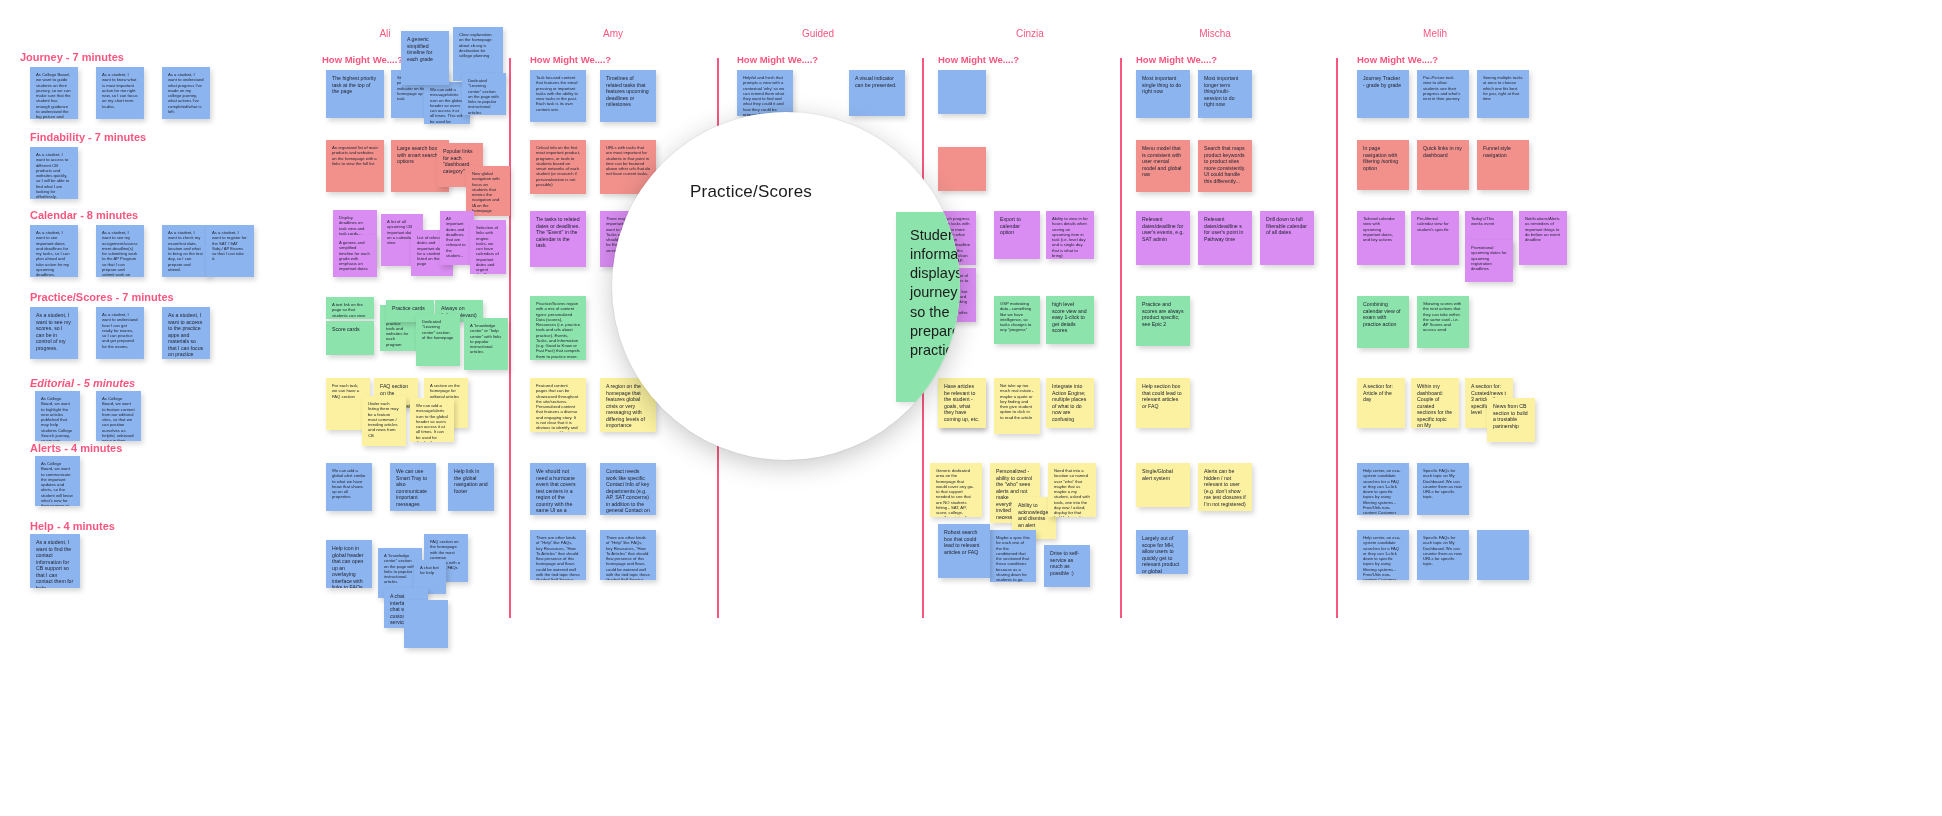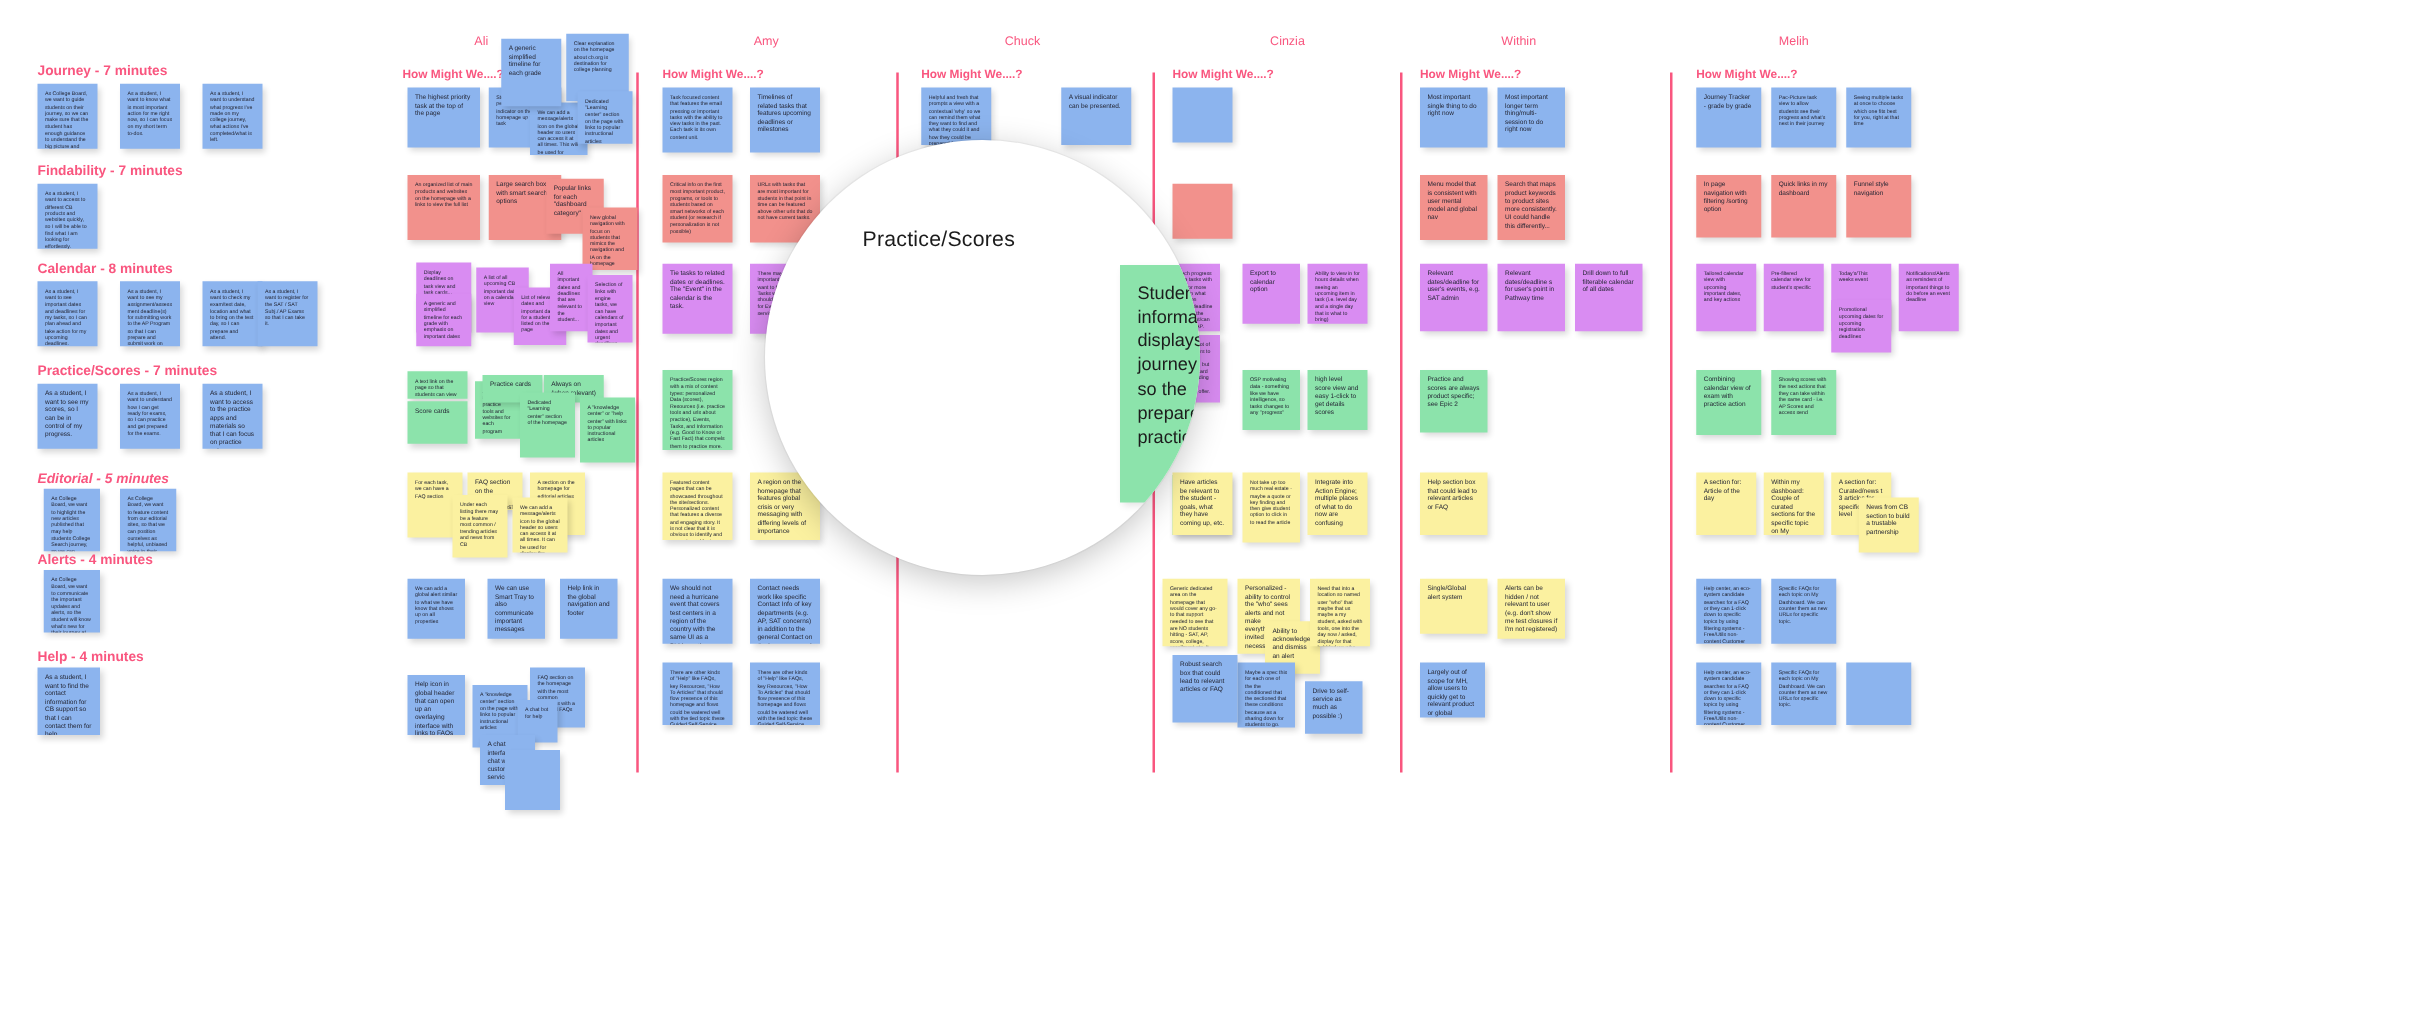--- a/index.html
+++ b/index.html
@@ -88,21 +88,21 @@
     box-shadow:2px 3px 6px rgba(0,0,0,.12);
   }
   #lens-note-a{left:76px;top:100px;width:194px;height:190px;}
   #lens-note-b{left:284px;top:100px;width:112px;height:190px;}
 </style>
 </head>
 <body>
 
 <div id="board">
 
-  <div class="section-label" style="left:30px;top:51px;">Journey - 7 minutes</div>
+  <div class="section-label" style="left:20px;top:51px;">Journey - 7 minutes</div>
   <div class="note blue t-xs" style="left:30px;top:67px;width:48px;height:52px;">As College Board, we want to guide students on their journey, so we can make sure that the student has enough guidance to understand the big picture and achieve their goals.</div>
   <div class="note blue t-xs" style="left:96px;top:67px;width:48px;height:52px;">As a student, I want to know what is most important action for me right now, so I can focus on my short term to-dos.</div>
   <div class="note blue t-xs" style="left:162px;top:67px;width:48px;height:52px;">As a student, I want to understand what progress I've made on my college journey, what actions I've completed/what is left.</div>
 
   <div class="section-label" style="left:30px;top:131px;">Findability - 7 minutes</div>
   <div class="note blue t-xs" style="left:30px;top:147px;width:48px;height:52px;">As a student, I want to access to different CB products and websites quickly, so I will be able to find what I am looking for effortlessly.</div>
 
   <div class="section-label" style="left:30px;top:209px;">Calendar - 8 minutes</div>
   <div class="note blue t-xs" style="left:30px;top:225px;width:48px;height:52px;">As a student, I want to see important dates and deadlines for my tasks, so I can plan ahead and take action for my upcoming deadlines.</div>
   <div class="note blue t-xs" style="left:96px;top:225px;width:48px;height:52px;">As a student, I want to see my assignment/assessment deadline(s) for submitting work to the AP Program so that I can prepare and submit work on time.</div>
@@ -125,23 +125,23 @@
   <div class="note blue t-sm" style="left:30px;top:534px;width:50px;height:54px;">As a student, I want to find the contact information for CB support so that I can contact them for help.</div>
 
   <div class="divider" style="left:509px;top:58px;height:560px;"></div>
   <div class="divider" style="left:717px;top:58px;height:560px;"></div>
   <div class="divider" style="left:922px;top:58px;height:560px;"></div>
   <div class="divider" style="left:1120px;top:58px;height:560px;"></div>
   <div class="divider" style="left:1336px;top:58px;height:560px;"></div>
 
   <div class="persona-label" style="left:355px;top:28px;width:60px;">Ali</div>
   <div class="persona-label" style="left:583px;top:28px;width:60px;">Amy</div>
-  <div class="persona-label" style="left:788px;top:28px;width:60px;">Chuck</div>
+  <div class="persona-label" style="left:788px;top:28px;width:60px;">Guided</div>
   <div class="persona-label" style="left:1000px;top:28px;width:60px;">Cinzia</div>
-  <div class="persona-label" style="left:1185px;top:28px;width:60px;">Within</div>
+  <div class="persona-label" style="left:1185px;top:28px;width:60px;">Mischa</div>
   <div class="persona-label" style="left:1405px;top:28px;width:60px;">Melih</div>
 
   <div class="hmw-label" style="left:322px;top:54px;">How Might We....?</div>
   <div class="hmw-label" style="left:530px;top:54px;">How Might We....?</div>
   <div class="hmw-label" style="left:737px;top:54px;">How Might We....?</div>
   <div class="hmw-label" style="left:938px;top:54px;">How Might We....?</div>
   <div class="hmw-label" style="left:1136px;top:54px;">How Might We....?</div>
   <div class="hmw-label" style="left:1357px;top:54px;">How Might We....?</div>
 
   <div class="note blue t-sm" style="left:326px;top:70px;width:58px;height:48px;">The highest priority task at the top of the page</div>

